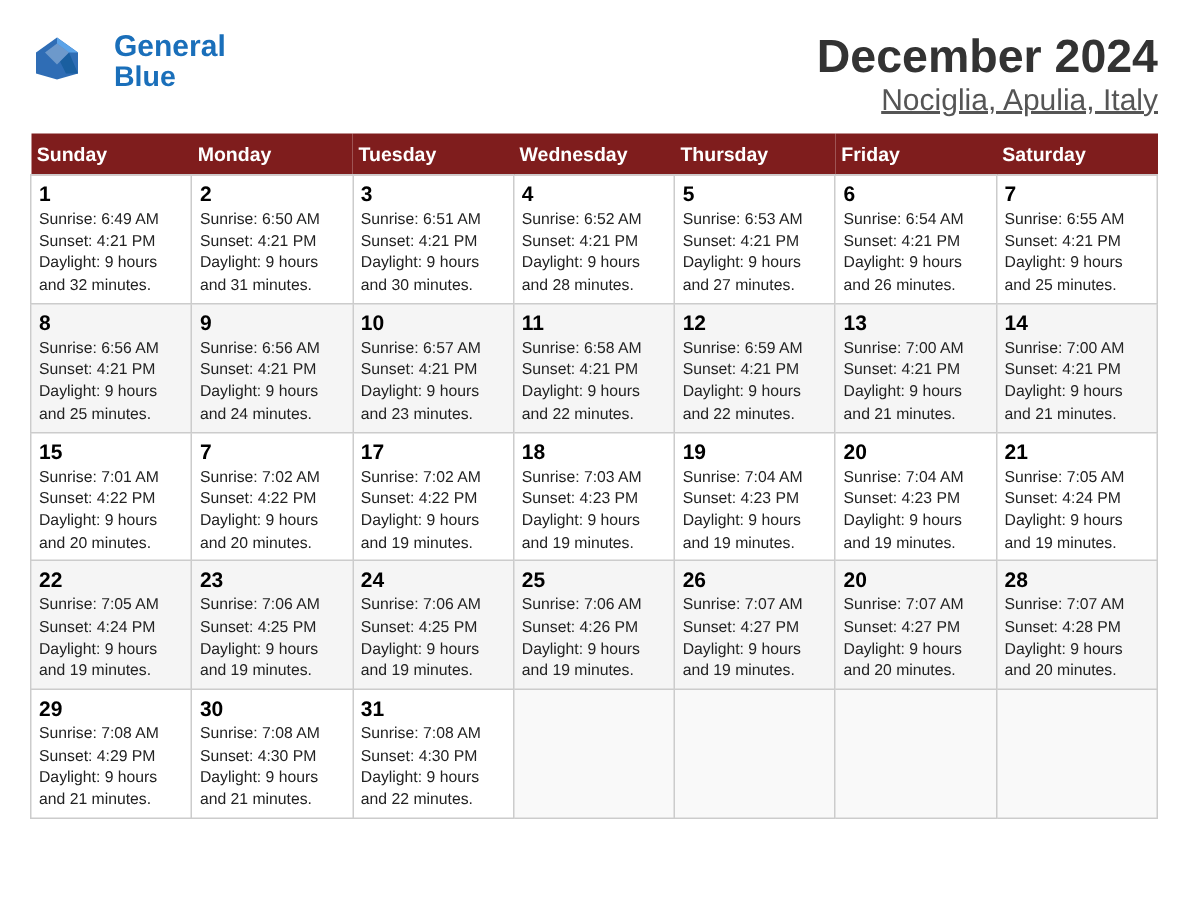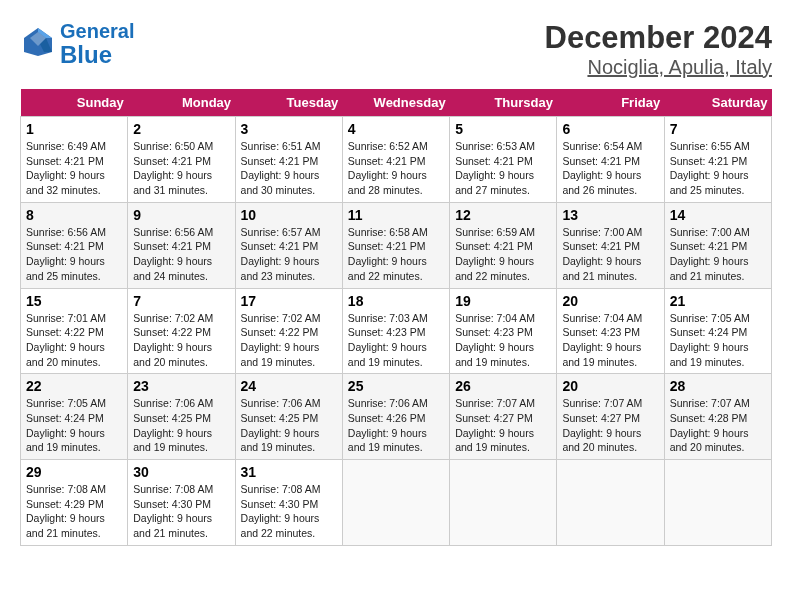--- a/index.html
+++ b/index.html
@@ -12,44 +12,45 @@
     }
     .header {
       display: flex;
       justify-content: space-between;
       align-items: flex-start;
       margin-bottom: 10px;
     }
     .logo {
       display: flex;
       align-items: center;
+      gap: 16px;
     }
     .title-block {
       text-align: right;
     }
     .month-title {
       font-size: 31px;
       font-weight: bold;
       color: #333;
     }
     .location-title {
       font-size: 20px;
       color: #555;
       text-decoration: underline;
     }
     table {
       width: 100%;
       border-collapse: collapse;
       font-size: 11px;
     }
     th {
-      background-color: #be185d;
+      background-color: #7f1d1d;
       color: #fff;
       padding: 6px 4px;
-      text-align: right;
+      text-align: left;
       font-size: 13px;
       font-weight: bold;
     }
     td {
       border: 1px solid #ccc;
       vertical-align: top;
       padding: 4px 5px;
       width: calc(100% / 7);
       height: 80px;
       background: #fff;
@@ -88,21 +89,21 @@
         <polygon points="18,4 32,14 32,28 18,32 4,28 4,14" fill="#2f6db5"></polygon>
         <polygon points="18,4 32,14 26,14 18,8" fill="#5ba3e8"></polygon>
         <polygon points="26,14 32,28 24,28 20,20 26,14" fill="#1a5fa0"></polygon>
         <polygon points="18,8 26,14 20,20 18,22 16,20 10,14 18,8" fill="#ffffff" opacity="0.3"></polygon>
       </svg>
     </div>
     <div style="margin-left:4px;">
       <div style="font-size:20px;font-weight:bold;color:#333;line-height:1.1;">
         <span style="color:#1a6fba;">General</span>
       </div>
-      <div style="font-size:24px;font-weight:bold;color:#1a6fba;line-height:1.1;">Blue</div>
+      <div style="font-size:19px;font-weight:bold;color:#1a6fba;line-height:1.1;">Blue</div>
     </div>
   </div>
   <div class="title-block">
     <div class="month-title">December 2024</div>
     <div class="location-title">Nociglia, Apulia, Italy</div>
   </div>
 </div>
 
 <table>
   <thead>

